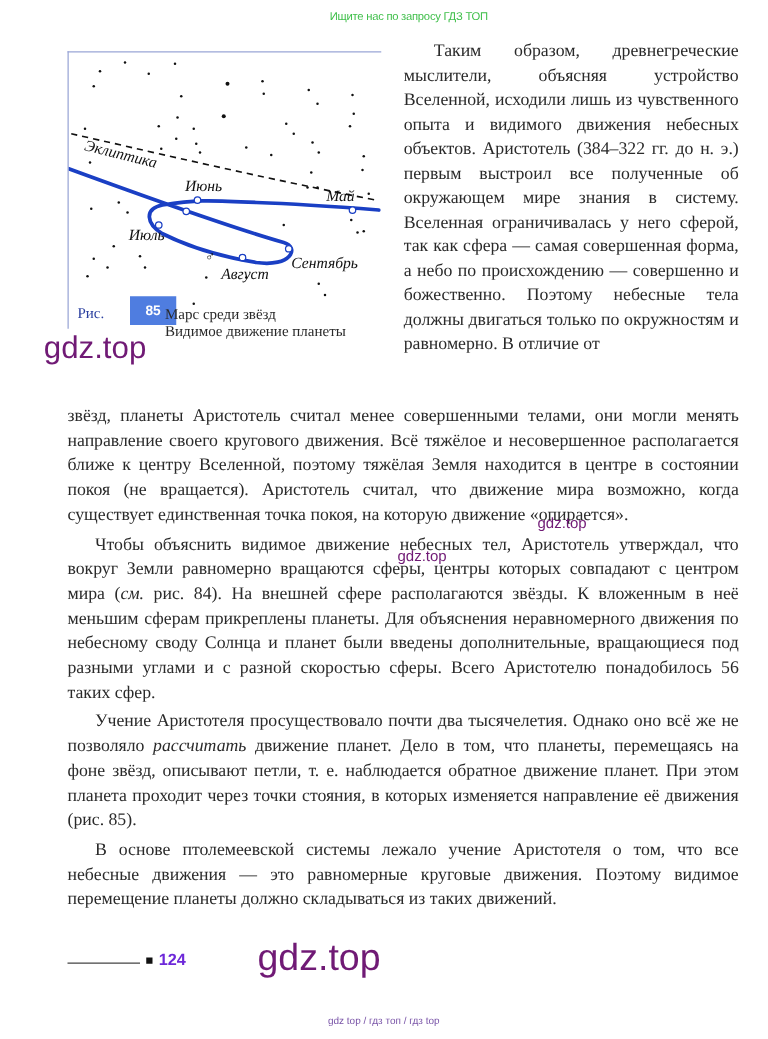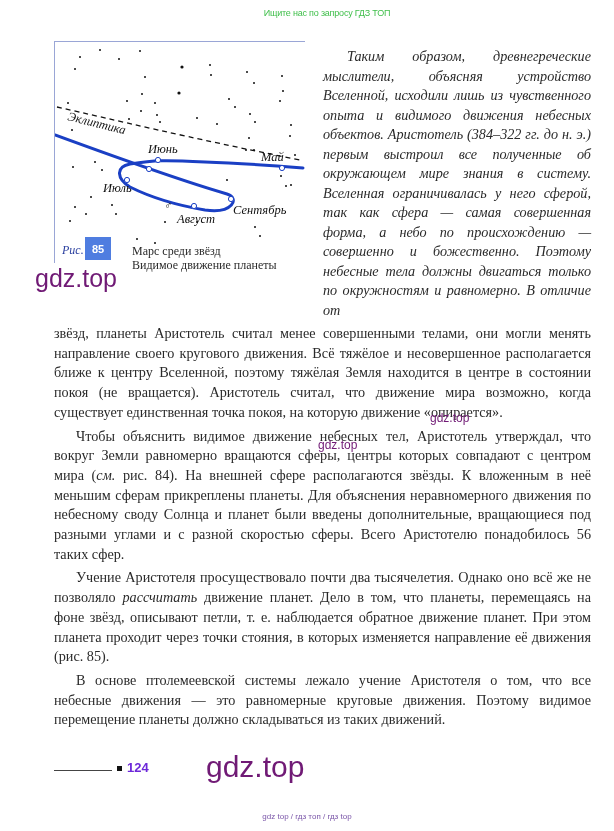--- a/index.html
+++ b/index.html
@@ -3,30 +3,30 @@
 <meta charset="utf-8">
 <style>
   html, body { margin: 0; padding: 0; background: #ffffff; }
   body { width: 614px; height: 831px; position: relative; overflow: hidden;
          font-family: "Liberation Serif", "DejaVu Serif", serif; color: #2a2a2a; }
   .top-banner { position: absolute; top: 8px; left: 0; width: 614px; text-align: center;
                 font-family: "Liberation Sans", sans-serif; font-size: 9px; color: #3fbf4a; letter-spacing: -0.2px; padding-left: 20px; }
   .figure { position: absolute; left: 54px; top: 41px; width: 250px; height: 221px;
             border-left: 1.5px solid #9aa6d6; border-top: 1.5px solid #9aa6d6; }
   .figure svg { position: absolute; left: 0; top: 0; }
-  .fig-label { position: absolute; left: 62px; top: 243px; font-style: italic; color: #2a3f9f; font-size: 12px; }
-  .fig-num { position: absolute; left: 85px; top: 237px; width: 26px; height: 23px; background: #4f7de0;
+  .fig-label { position: absolute; left: 62px; top: 243px; color: #2a3f9f; font-size: 12px; }
+  .fig-num { position: absolute; left: 104px; top: 237px; width: 37px; height: 23px; background: #4f7de0;
              color: #fff; font-family: "Liberation Sans", sans-serif; font-weight: bold; font-size: 11px;
              display: flex; align-items: center; justify-content: center; }
   .fig-caption { position: absolute; left: 132px; top: 244px; font-size: 12px; line-height: 14px; width: 180px; }
   .wm { position: absolute; font-family: "Liberation Sans", sans-serif; color: #701a75; }
   .wm-big { font-size: 25px; }
   .wm-small { font-size: 12px; }
-  .col-text { position: absolute; left: 323px; top: 47px; width: 268px; font-size: 14.2px; line-height: 19.5px;
-              text-align: justify; font-style: italic; }
+  .col-text { position: absolute; left: 323px; top: 32px; width: 268px; font-size: 14.2px; line-height: 19.5px;
+              text-align: justify; }
   .col-text p, .main p { margin: 0; }
   .indent { text-indent: 24px; }
   .main { position: absolute; left: 54px; top: 300px; width: 537px; font-size: 14.2px; line-height: 19.7px; text-align: justify; margin-top: 24px; }
   .main .para { text-indent: 22px; }
   i.em { font-style: italic; }
   .footer-line { position: absolute; left: 54px; top: 770px; width: 58px; height: 1px; background: #444; }
   .footer-sq { position: absolute; left: 117px; top: 766px; width: 5px; height: 5px; background: #111; }
   .page-num { position: absolute; left: 127px; top: 760px; font-family: "Liberation Sans", sans-serif; font-weight: bold; font-size: 13px; color: #6d28d9; }
   .bottom-links { position: absolute; top: 812px; left: 0; width: 614px; text-align: center;
                   font-family: "Liberation Sans", sans-serif; font-size: 8px; color: #7a55a8; }

